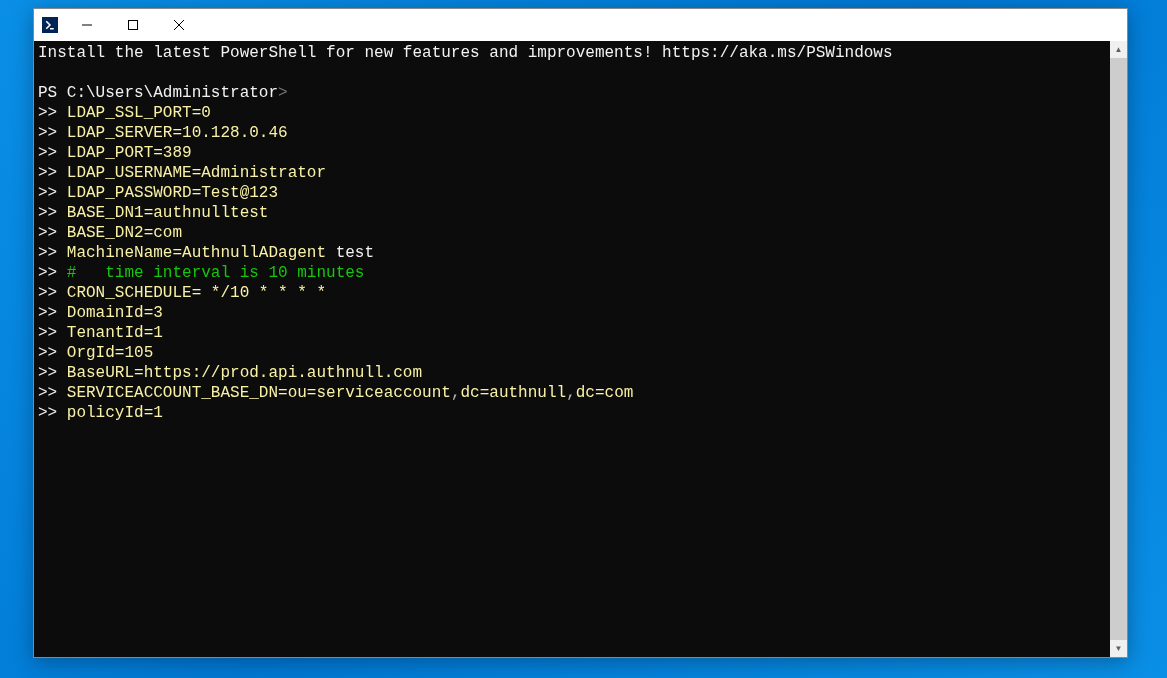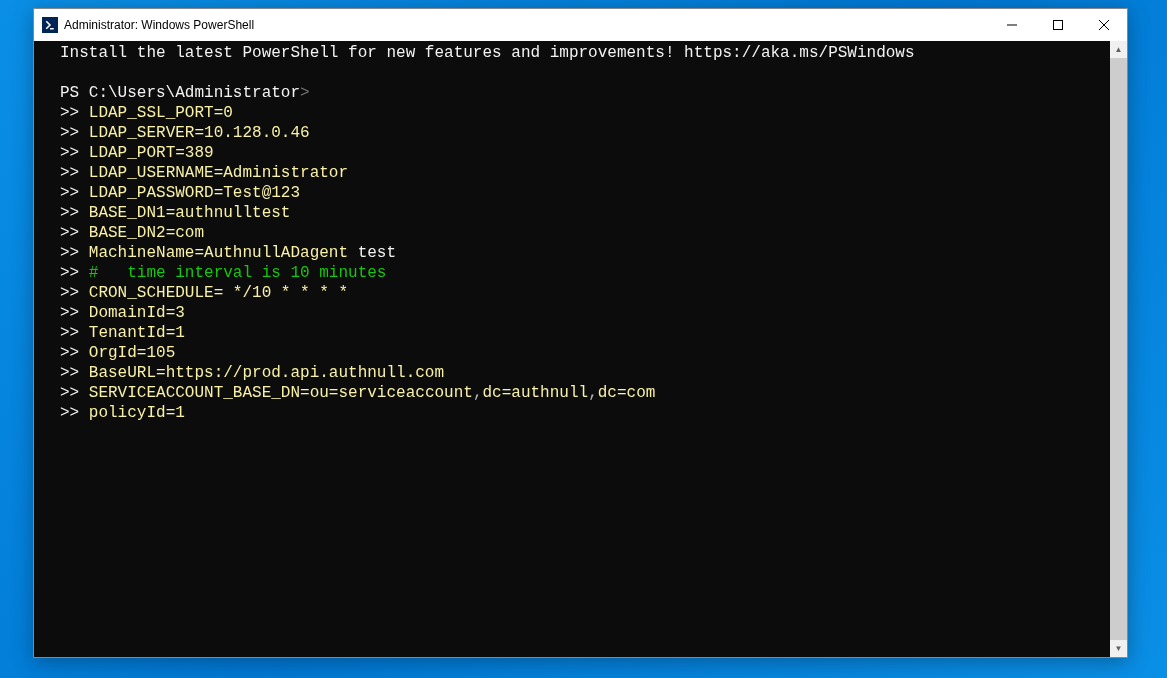--- a/index.html
+++ b/index.html
@@ -69,21 +69,20 @@
     .terminal {
       flex: 1;
       background: #0c0c0c;
       color: #cccccc;
       font-family: Consolas, 'Courier New', monospace;
       font-size: 16px;
       line-height: 20px;
       padding: 2px 4px;
       white-space: pre;
       overflow: hidden;
-      margin-left: 22px;
     }
     .scrollbar {
       width: 17px;
       background: #f0f0f0;
       position: relative;
       display: flex;
       flex-direction: column;
     }
     .sb-arrow {
       height: 17px;
@@ -117,21 +116,20 @@
 <body>
 
 <div class="window">
   <div class="titlebar">
     <div class="app-icon">
       <svg viewBox="0 0 16 16">
           <polyline points="3,3 8,8 3,13" stroke="#ffffff" stroke-width="2" fill="none"></polyline>
           <line x1="8" y1="13" x2="13" y2="13" stroke="#ffffff" stroke-width="2"></line>
         </svg>
     </div>
-    <div class="title-text">Administrator: Windows PowerShell</div>
     <div class="win-controls">
       <button class="win-btn">
         <svg width="10" height="10" viewBox="0 0 10 10">
             <line x1="0" y1="5" x2="10" y2="5" stroke="#000" stroke-width="1"></line>
           </svg>
       </button>
       <button class="win-btn">
         <svg width="10" height="10" viewBox="0 0 10 10">
             <rect x="0.5" y="0.5" width="9" height="9" stroke="#000" stroke-width="1" fill="none"></rect>
           </svg>

